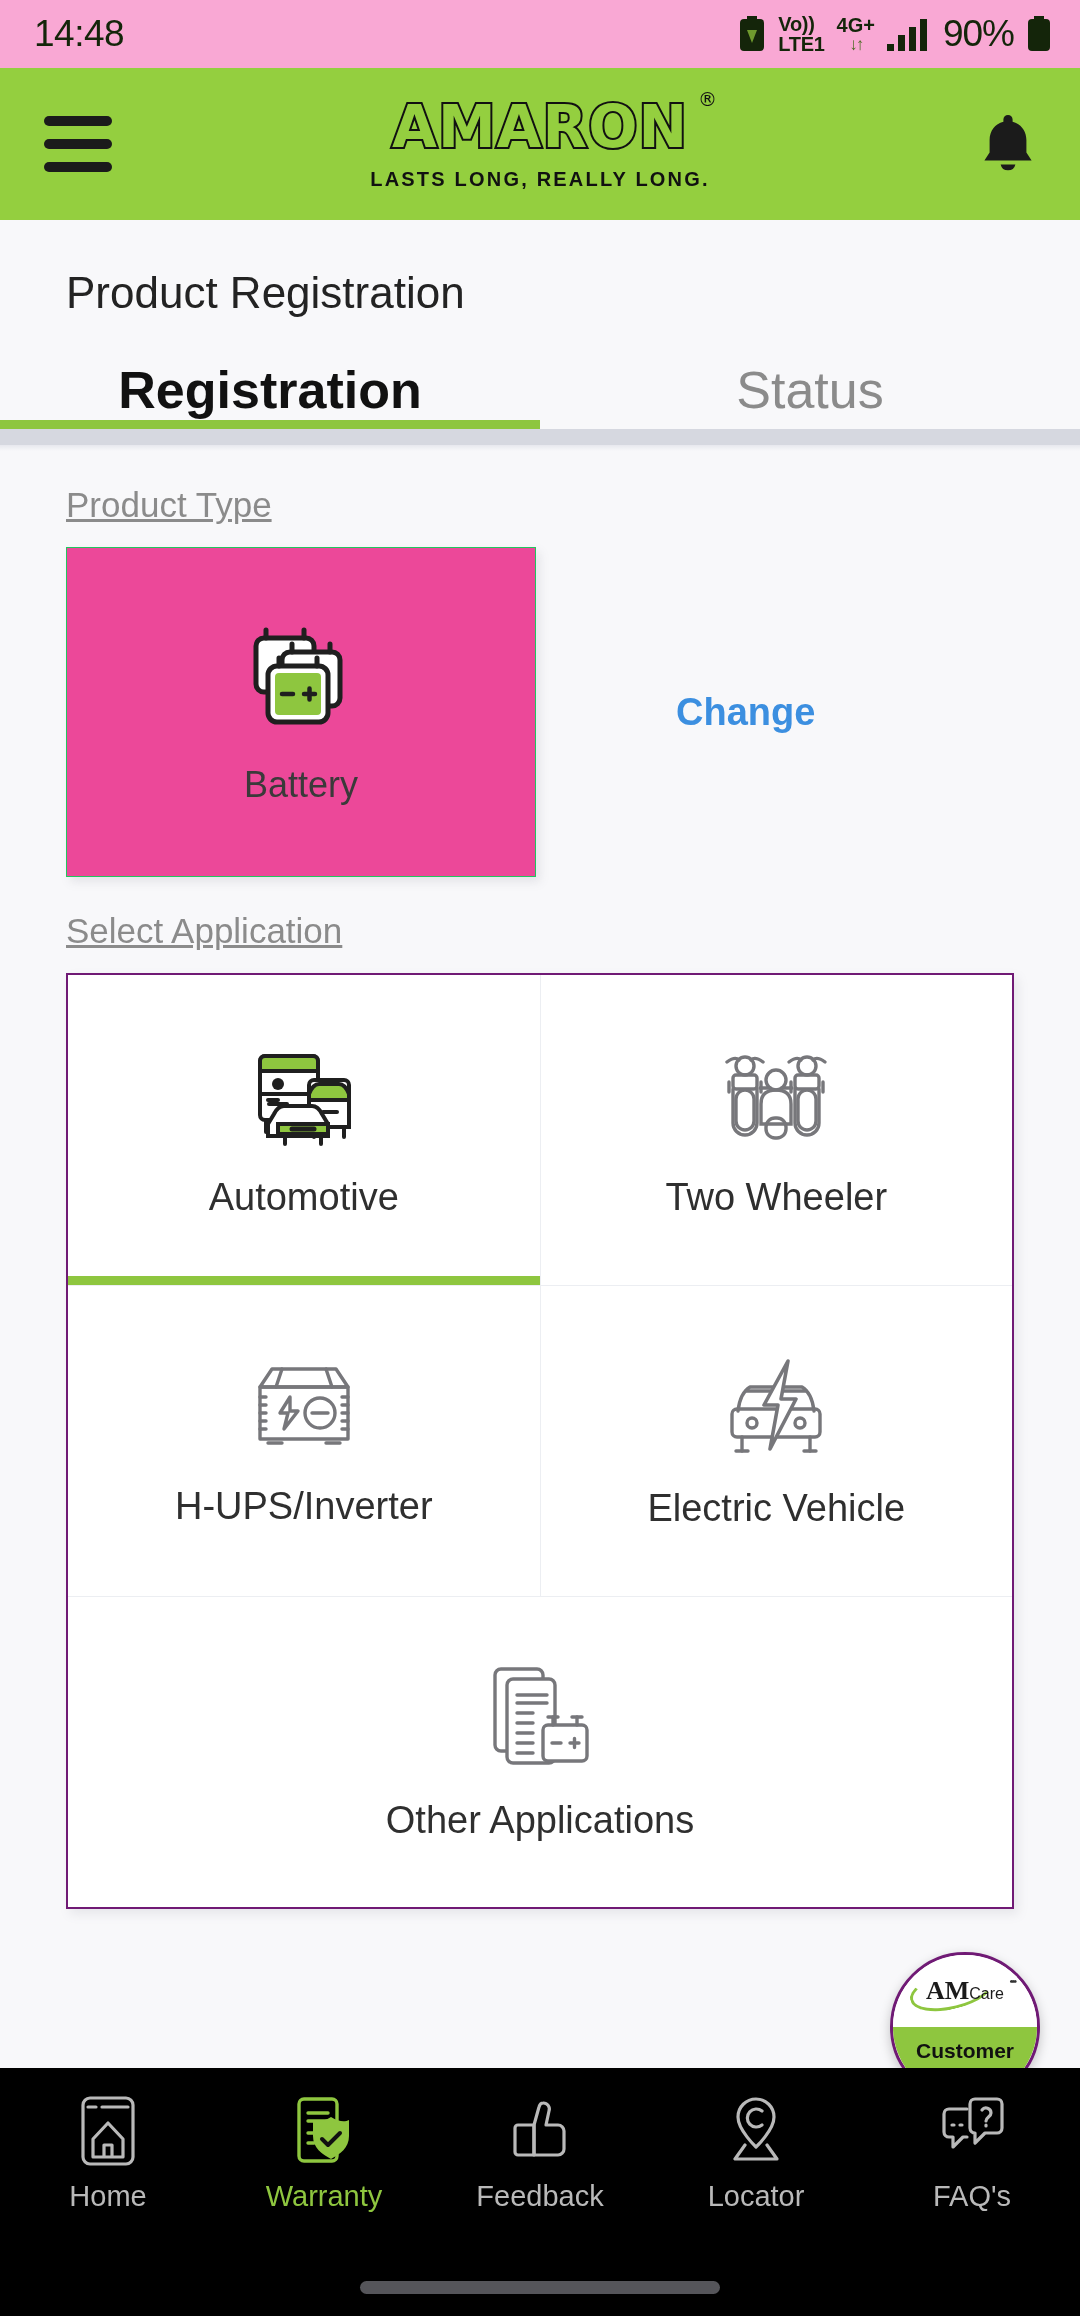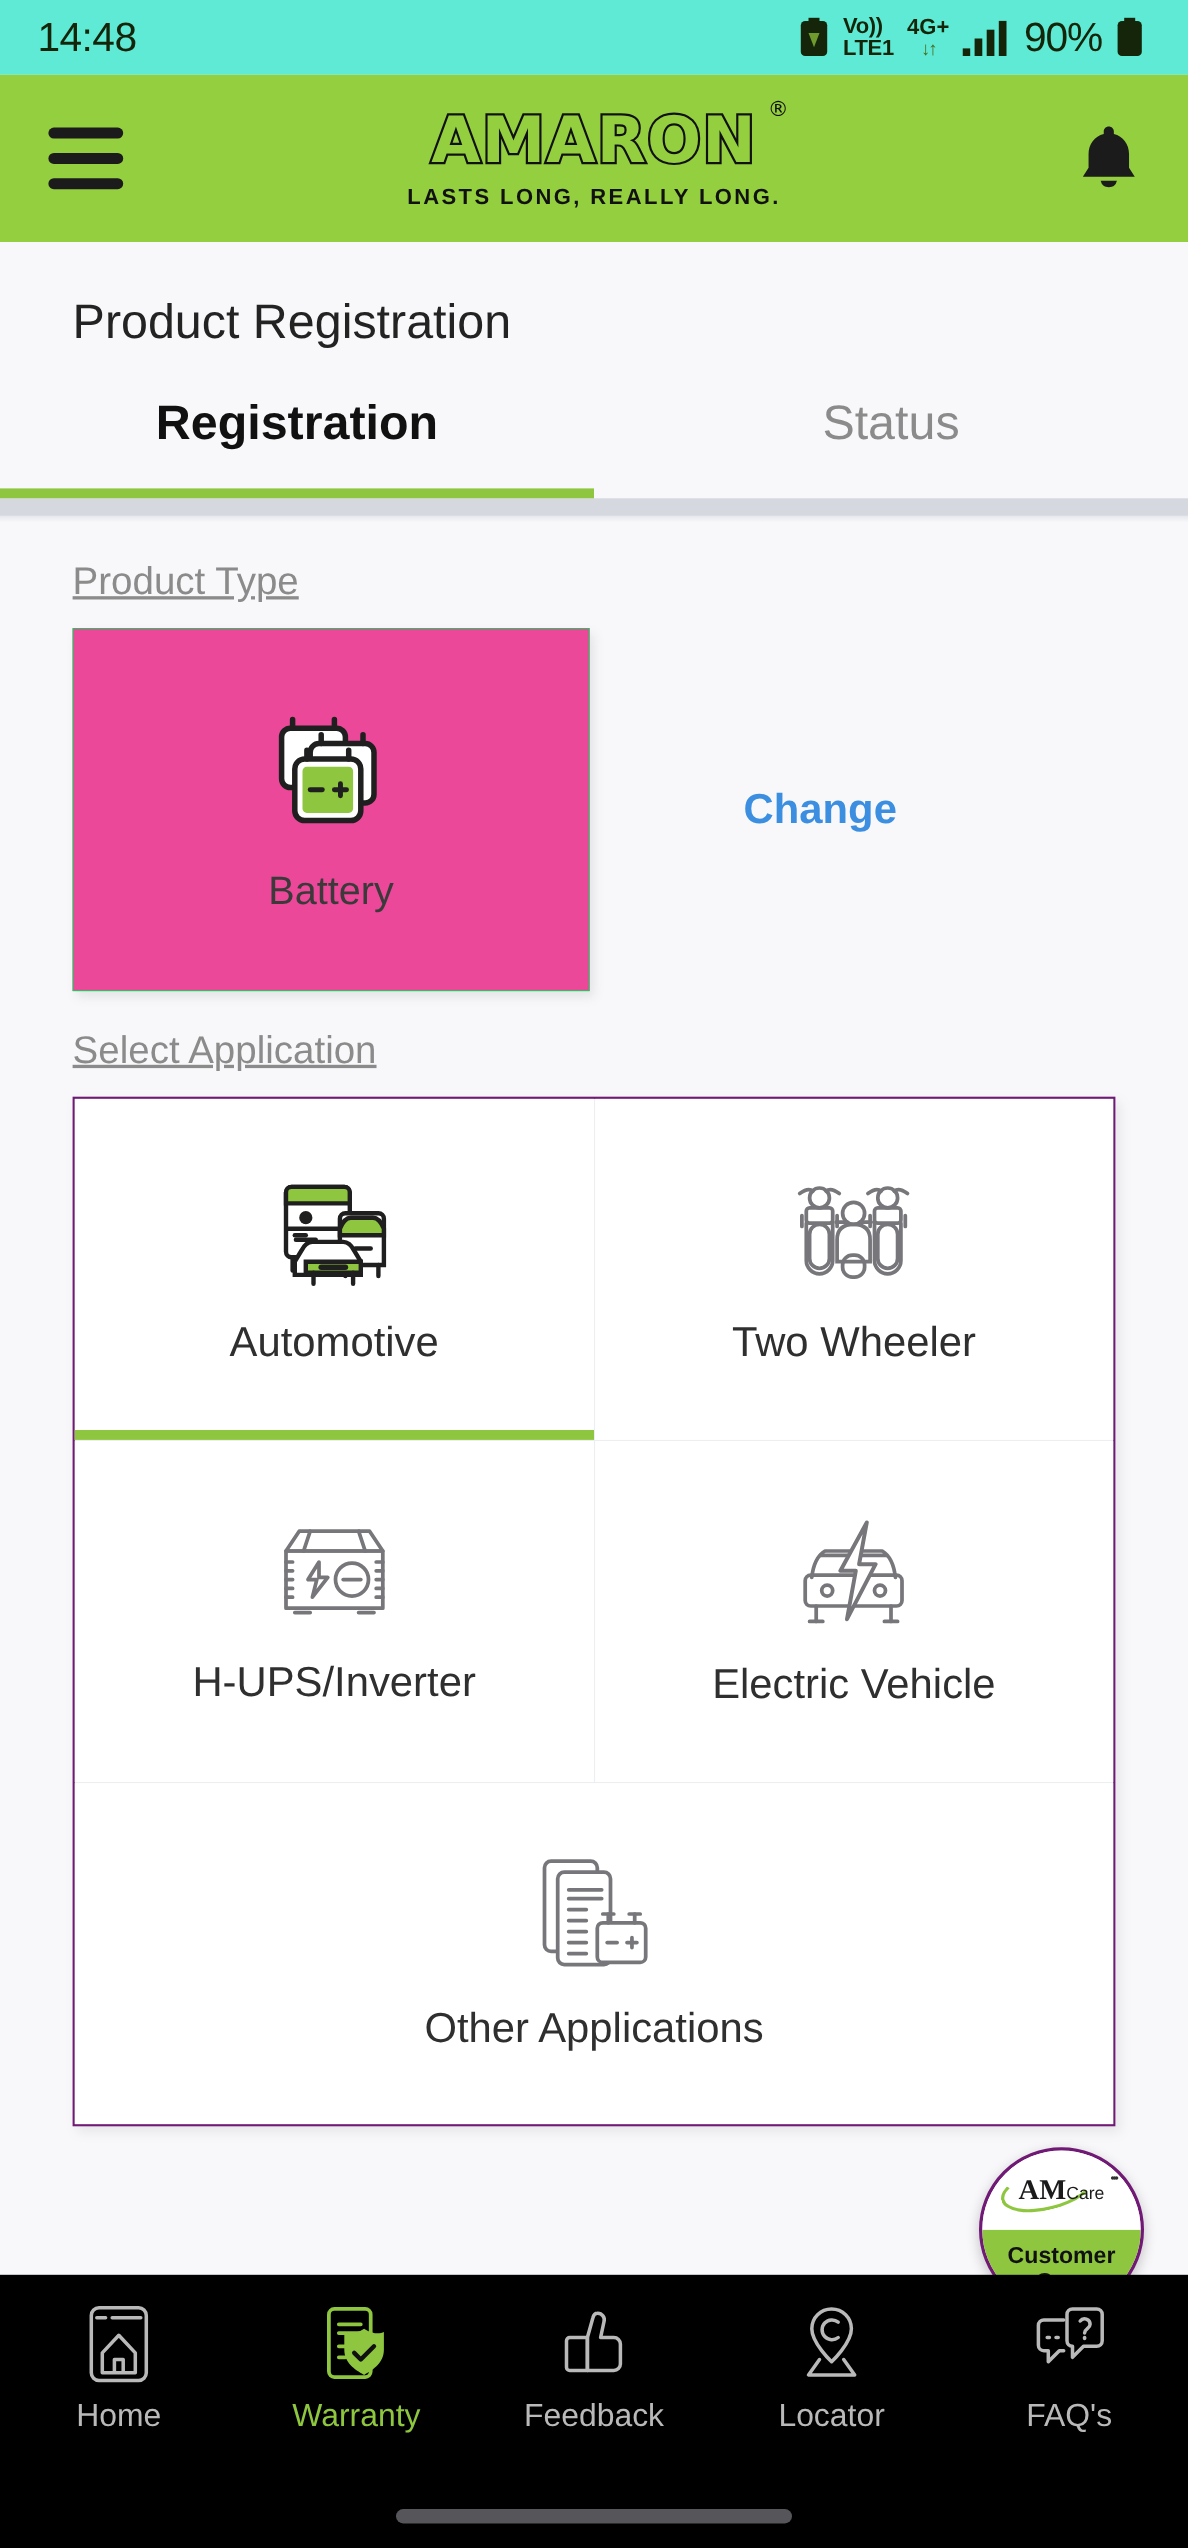--- a/index.html
+++ b/index.html
@@ -7,25 +7,25 @@
   body {
     font-family:"Liberation Sans", sans-serif;
     background:#ffffff;
     overflow:hidden;
     position:relative;
   }
 
   
   .status-bar {
     height:68px;
-    background:#5eead4;
+    background:#f9a8d4;
     display:flex;
     align-items:center;
     justify-content:space-between;
-    padding:0 40px 0 34px;
+    padding:0 28px 0 34px;
     color:#13270a;
     gap:32px;
   }
   .status-time {
     font-size:37px;
     font-weight:500;
     letter-spacing:-0.5px;
     color:#14250a;
   }
   .status-right { display:flex; align-items:center; gap:12px; }
@@ -102,22 +102,21 @@
     font-size:44px;
     color:#232323;
     padding:48px 0 0 66px;
     font-weight:400;
   }
 
   
   .tabs { display:flex; margin-top:42px; position:relative; }
   .tab {
     flex:1; text-align:center;
-    font-size:44px; color:#8b8b8b;
-    padding-bottom:34px;
+    font-size:52px; color:#8b8b8b;
     cursor:pointer;
   }
   .tab.active { color:#111; font-weight:bold; }
   .tab-underline-row { display:flex; height:9px; }
   .tab-underline { flex:1; background:transparent; }
   .tab-underline.active { background:#8ec63f; }
   .tab-divider { height:16px; background:#d6d8e0; }
   .tab-divider-shadow { height:6px; background:linear-gradient(#e7e8ee,#f8f8fa); }
 
   

